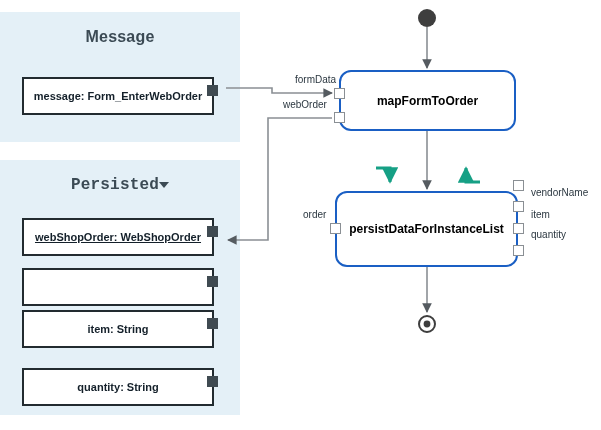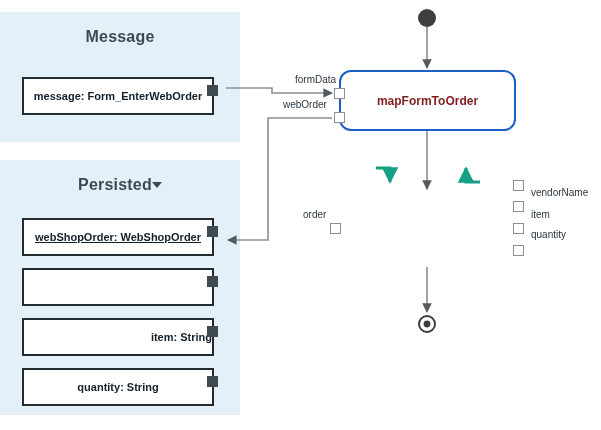--- a/index.html
+++ b/index.html
@@ -39,20 +39,21 @@
     color: #3b4a54;
     letter-spacing: .2px;
   }
   #title-message { top: 28px; }
   #title-persisted {
     top: 176px;
     display: flex;
     align-items: center;
     justify-content: center;
     gap: 0;
+    font-family: Liberation Mono, monospace;
   }
   .caret {
     display: inline-block;
     width: 0; height: 0;
     border-left: 5px solid transparent;
     border-right: 5px solid transparent;
     border-top: 6px solid #3b4a54;
   }
 
   
@@ -75,36 +76,36 @@
     position: absolute;
     right: -6px;
     top: 6px;
     width: 11px;
     height: 11px;
     background: #3f4a51;
   }
   #obj-message      { top: 77px; }
   #obj-webshoporder { top: 218px; text-decoration: underline; }
   #obj-vendorname   { top: 268px; }
-  #obj-item         { top: 318px; justify-content: flex-end; }
+  #obj-item         { top: 310px; }
   #obj-quantity     { top: 368px; }
 
   
   .node {
     position: absolute;
     background: #ffffff;
     border: 2.5px solid #1a5fc4;
     border-radius: 12px;
     box-sizing: border-box;
     display: flex;
     align-items: center;
     justify-content: center;
     font-size: 12px;
     font-weight: bold;
-    color: #7f1d1d;
+    color: #000000;
   }
   #node-map     { left: 339px; top: 70px;  width: 177px; height: 61px; }
   #node-persist { left: 335px; top: 191px; width: 183px; height: 76px; }
 
   
   .nport {
     position: absolute;
     width: 11px;
     height: 11px;
     background: #ffffff;
@@ -164,20 +165,23 @@
 
   <div class="obj" id="obj-quantity">
     <span>quantity: String</span>
     <span class="obj-port"></span>
   </div>
 
   <div class="node" id="node-map">
     <span>mapFormToOrder</span>
   </div>
 
+  <div class="node" id="node-persist">
+    <span>persistDataForInstanceList</span>
+  </div>
 
   <div class="nport" style="left:334px; top:88px;"></div>
   <div class="nport" style="left:334px; top:112px;"></div>
 
   <div class="nport" style="left:330px; top:223px;"></div>
 
   <div class="nport" style="left:513px; top:201px;"></div>
   <div class="nport" style="left:513px; top:223px;"></div>
   <div class="nport" style="left:513px; top:245px;"></div>
   <div class="nport" style="left:513px; top:180px;"></div>

